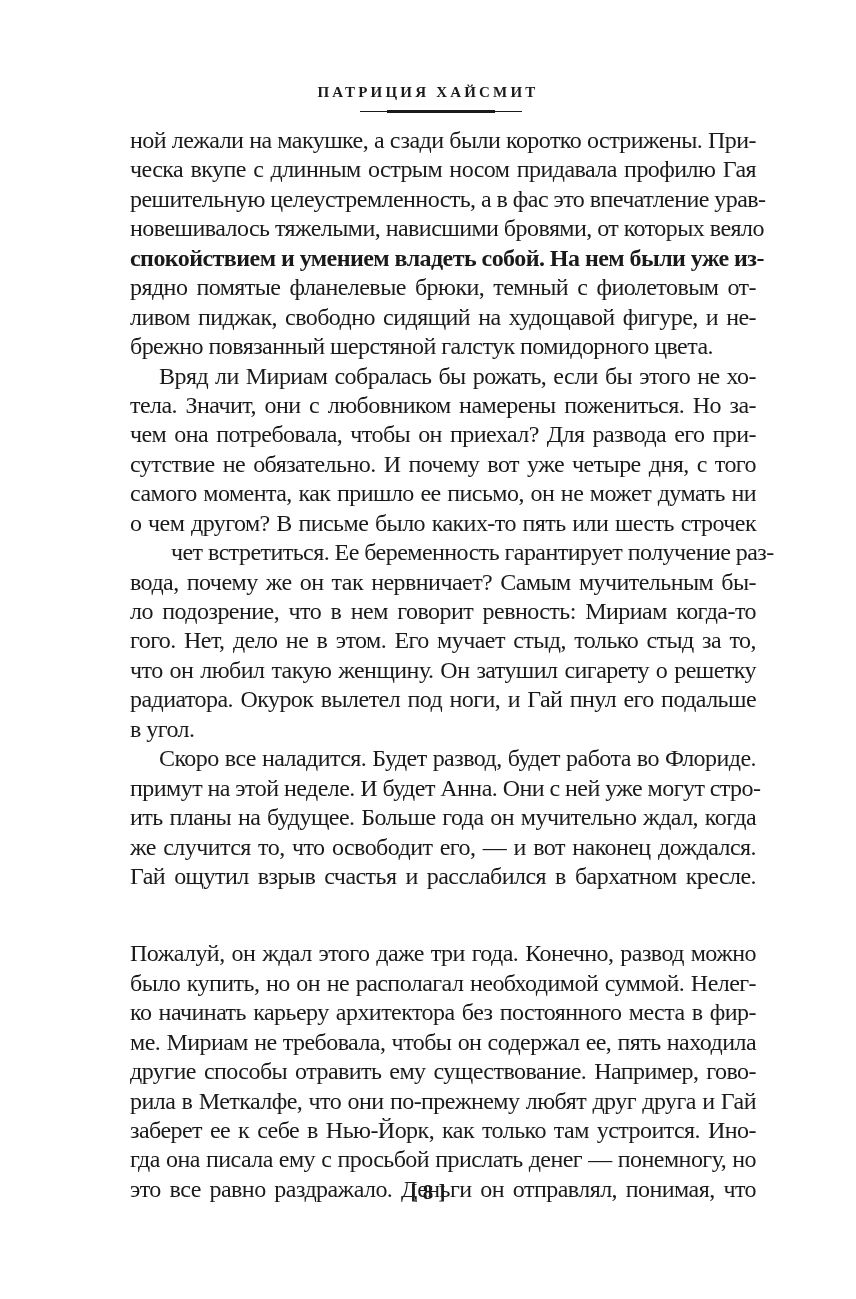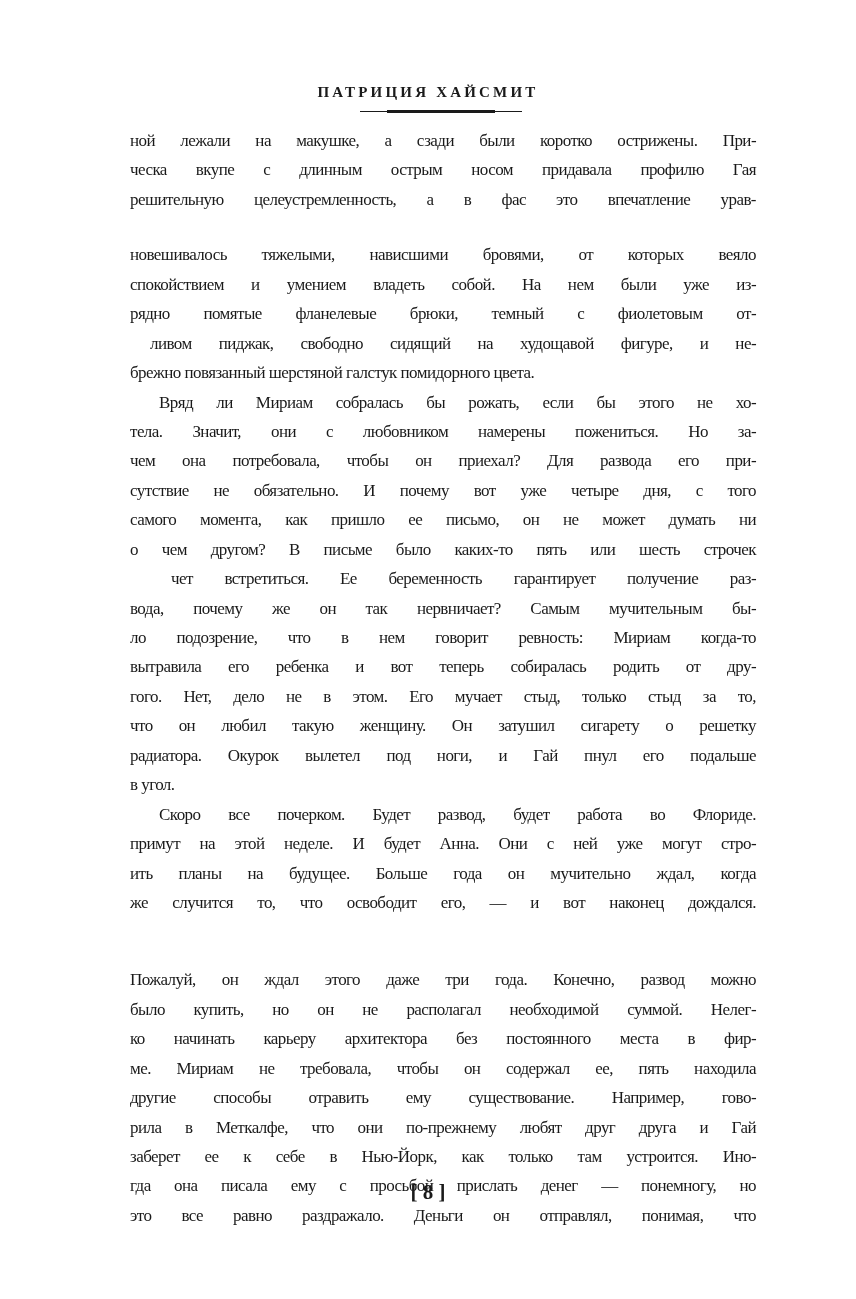--- a/index.html
+++ b/index.html
@@ -46,21 +46,21 @@
   .text-block {
     position: absolute;
     top: 126px;
     left: 130px;
     width: 626px;
   }
   .line {
     display: block;
     height: 29.45px;
     line-height: 29.45px;
-    font-size: 17px;
+    font-size: 24px;
     white-space: nowrap;
     text-align: justify;
     text-align-last: justify;
     letter-spacing: -0.55px;
     transform-origin: left center;
   }
   .line.indent {
     padding-left: 29px;
   }
   .line.last {
@@ -82,43 +82,43 @@
 <body>
 
 <div class="running-head">ПАТРИЦИЯ ХАЙСМИТ</div>
 <div class="head-rule"></div>
 <div class="head-rule-thick"></div>
 
 <div class="text-block" id="text-block">
     <span class="line" style="display: block;">ной лежали на макушке, а сзади были коротко острижены. При-</span>
     <span class="line" style="display: block;">ческа вкупе с длинным острым носом придавала профилю Гая</span>
     <span class="line" style="display: block;">решительную целеустремленность, а в фас это впечатление урав-</span>
-    <span class="line" style="display: block; margin-top: 26px;">новешивалось тяжелыми, нависшими бровями, от которых веяло</span>
-    <span class="line" style="display: block;">спокойствием и умением владеть собой. На нем были уже из-</span>
+    <span class="line" style="display: block;">новешивалось тяжелыми, нависшими бровями, от которых веяло</span>
+    <span class="line" style="display: block; font-weight: bold;">спокойствием и умением владеть собой. На нем были уже из-</span>
     <span class="line" style="display: block;">рядно помятые фланелевые брюки, темный с фиолетовым от-</span>
-    <span class="line" style="display: block; margin-left: 20px;">ливом пиджак, свободно сидящий на худощавой фигуре, и не-</span>
+    <span class="line" style="display: block;">ливом пиджак, свободно сидящий на худощавой фигуре, и не-</span>
     <span class="line last" style="display: block;">брежно повязанный шерстяной галстук помидорного цвета.</span>
     <span class="line indent" style="display: block;">Вряд ли Мириам собралась бы рожать, если бы этого не хо-</span>
     <span class="line" style="display: block;">тела. Значит, они с любовником намерены пожениться. Но за-</span>
     <span class="line" style="display: block;">чем она потребовала, чтобы он приехал? Для развода его при-</span>
     <span class="line" style="display: block;">сутствие не обязательно. И почему вот уже четыре дня, с того</span>
     <span class="line" style="display: block;">самого момента, как пришло ее письмо, он не может думать ни</span>
     <span class="line" style="display: block;">о чем другом? В письме было каких-то пять или шесть строчек</span>
     <span class="line" style="display: block; margin-left: 41px;">чет встретиться. Ее беременность гарантирует получение раз-</span>
     <span class="line" style="display: block;">вода, почему же он так нервничает? Самым мучительным бы-</span>
     <span class="line" style="display: block;">ло подозрение, что в нем говорит ревность: Мириам когда-то</span>
-    <span class="line" style="display: block;">вытравила его ребенка и вот теперь собиралась родить от дру-</span>
     <span class="line" style="display: block;">гого. Нет, дело не в этом. Его мучает стыд, только стыд за то,</span>
     <span class="line" style="display: block;">что он любил такую женщину. Он затушил сигарету о решетку</span>
     <span class="line" style="display: block;">радиатора. Окурок вылетел под ноги, и Гай пнул его подальше</span>
     <span class="line last" style="display: block;">в угол.</span>
-    <span class="line indent" style="display: block;">Скоро все почерком. Будет развод, будет работа во Флориде.</span>
+    <span class="line indent" style="display: block;">Скоро все наладится. Будет развод, будет работа во Флориде.</span>
     <span class="line" style="display: block;">примут на этой неделе. И будет Анна. Они с ней уже могут стро-</span>
     <span class="line" style="display: block;">ить планы на будущее. Больше года он мучительно ждал, когда</span>
     <span class="line" style="display: block;">же случится то, что освободит его, — и вот наконец дождался.</span>
+    <span class="line" style="display: block;">Гай ощутил взрыв счастья и расслабился в бархатном кресле.</span>
     <span class="line" style="display: block; margin-top: 48px;">Пожалуй, он ждал этого даже три года. Конечно, развод можно</span>
     <span class="line" style="display: block;">было купить, но он не располагал необходимой суммой. Нелег-</span>
     <span class="line" style="display: block;">ко начинать карьеру архитектора без постоянного места в фир-</span>
     <span class="line" style="display: block;">ме. Мириам не требовала, чтобы он содержал ее, пять находила</span>
     <span class="line" style="display: block;">другие способы отравить ему существование. Например, гово-</span>
     <span class="line" style="display: block;">рила в Меткалфе, что они по-прежнему любят друг друга и Гай</span>
     <span class="line" style="display: block;">заберет ее к себе в Нью-Йорк, как только там устроится. Ино-</span>
     <span class="line" style="display: block;">гда она писала ему с просьбой прислать денег — понемногу, но</span>
     <span class="line" style="display: block;">это все равно раздражало. Деньги он отправлял, понимая, что</span>
   </div>

